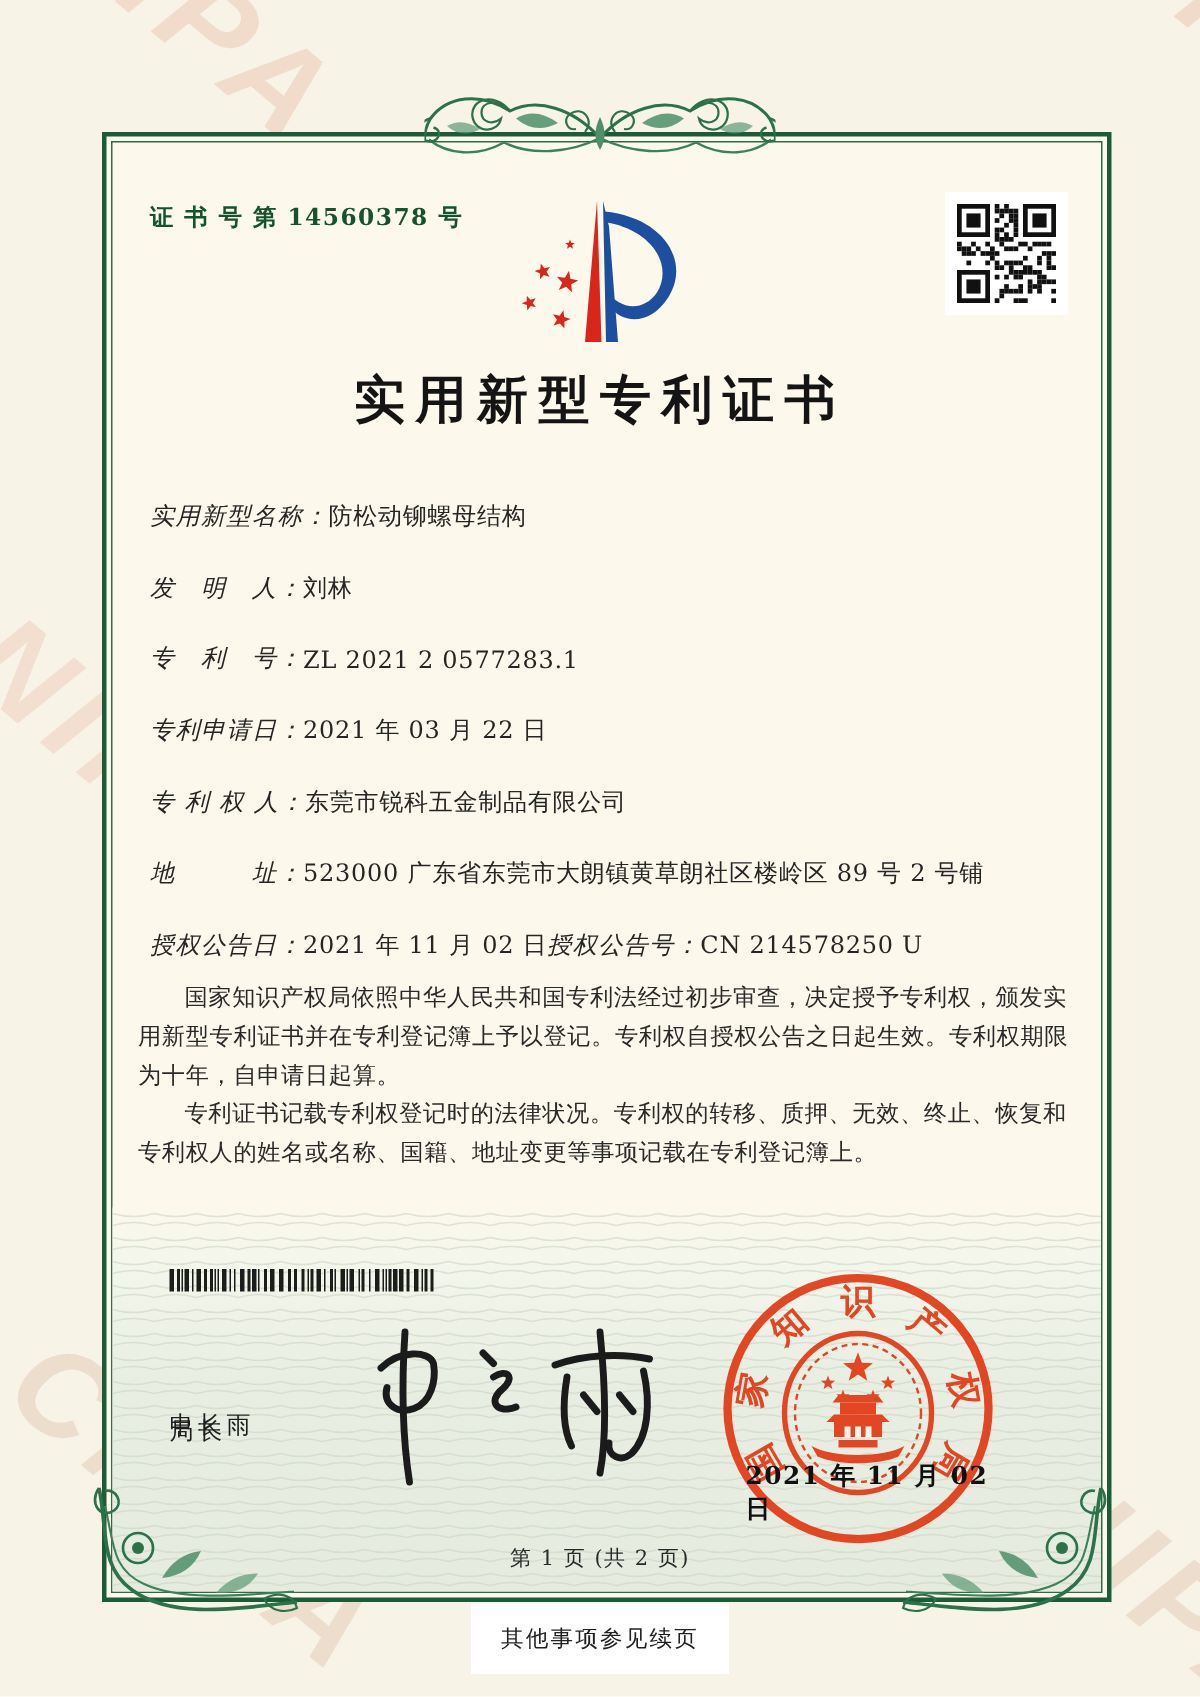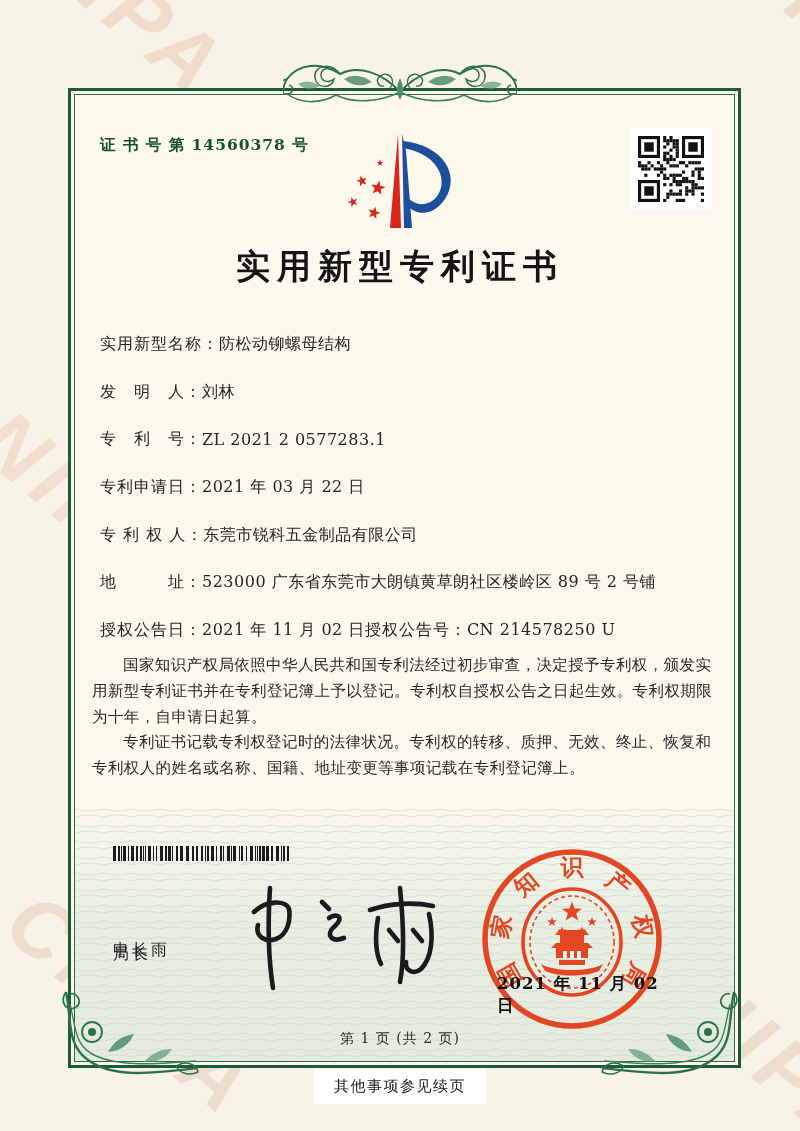--- a/index.html
+++ b/index.html
@@ -10,33 +10,33 @@
   .frame{position:absolute;left:68px;top:88px;width:667px;height:974px;border:3px solid #1d5a37;background:#fcf8ec;}
   .frame-inner{position:absolute;inset:3px;border:1px solid #2e6b47;}
   .texture{position:absolute;left:4px;right:4px;bottom:4px;height:256px;
            background:linear-gradient(180deg,rgba(252,248,236,1) 0%,rgba(243,246,235,1) 16%,rgba(233,238,226,1) 45%,rgba(229,235,222,1) 100%);}
   .cert-no{position:absolute;left:100px;top:135px;font-size:15.5px;letter-spacing:1px;color:#14532d;font-weight:bold;}
   .qr-box{position:absolute;left:630px;top:128px;width:82px;height:82px;background:#fff;display:flex;align-items:center;justify-content:center;}
   .title{position:absolute;left:0;right:0;top:244px;text-align:center;font-size:34px;font-weight:700;
          letter-spacing:7px;color:#141414;}
   .fields{position:absolute;left:100px;top:321px;width:600px;}
   .row{height:47.6px;display:flex;align-items:center;font-size:16px;color:#262626;}
-  .row .lbl{white-space:pre;letter-spacing:1px;}
+  .row .lbl{white-space:pre;letter-spacing:1px;font-style:italic;}
   .row .val{letter-spacing:0.5px;}
   .row .second{display:flex;}
   .body-text{position:absolute;left:92px;top:653px;width:624px;font-size:15.5px;line-height:25.8px;
              color:#2a2a2a;letter-spacing:0.4px;}
   .body-text p{margin:0;text-indent:2em;}
   .barcode{position:absolute;left:113px;top:846px;height:15px;display:flex;align-items:stretch;}
   .sig-label{position:absolute;left:113px;font-family:"Liberation Sans",sans-serif;font-size:16px;
              letter-spacing:3px;color:#1e1e1e;}
   .seal-date{position:absolute;left:497px;top:973px;width:170px;font-size:16.5px;font-weight:700;
              letter-spacing:1px;color:#101010;z-index:6;}
   .page-info{position:absolute;left:0;right:0;top:1030px;text-align:center;font-size:14px;color:#2a2a2a;letter-spacing:1px;}
-  .cont-box{position:absolute;left:314px;top:1069px;width:172px;height:35px;background:#ffffff;
+  .cont-box{position:absolute;left:314px;top:1069px;width:172px;height:47px;background:#ffffff;
             display:flex;align-items:center;justify-content:center;font-size:15px;letter-spacing:1.5px;color:#222;}
   svg{display:block;}
 </style>
 </head>
 <body>
 
 <div class="stage">
 
   <div class="wm" style="left:-46px;top:-64px;color:rgba(224,168,142,0.30);">CNIPA</div>
   <div class="wm" style="left:636px;top:-74px;color:rgba(224,168,142,0.32);">CNIPA</div>

